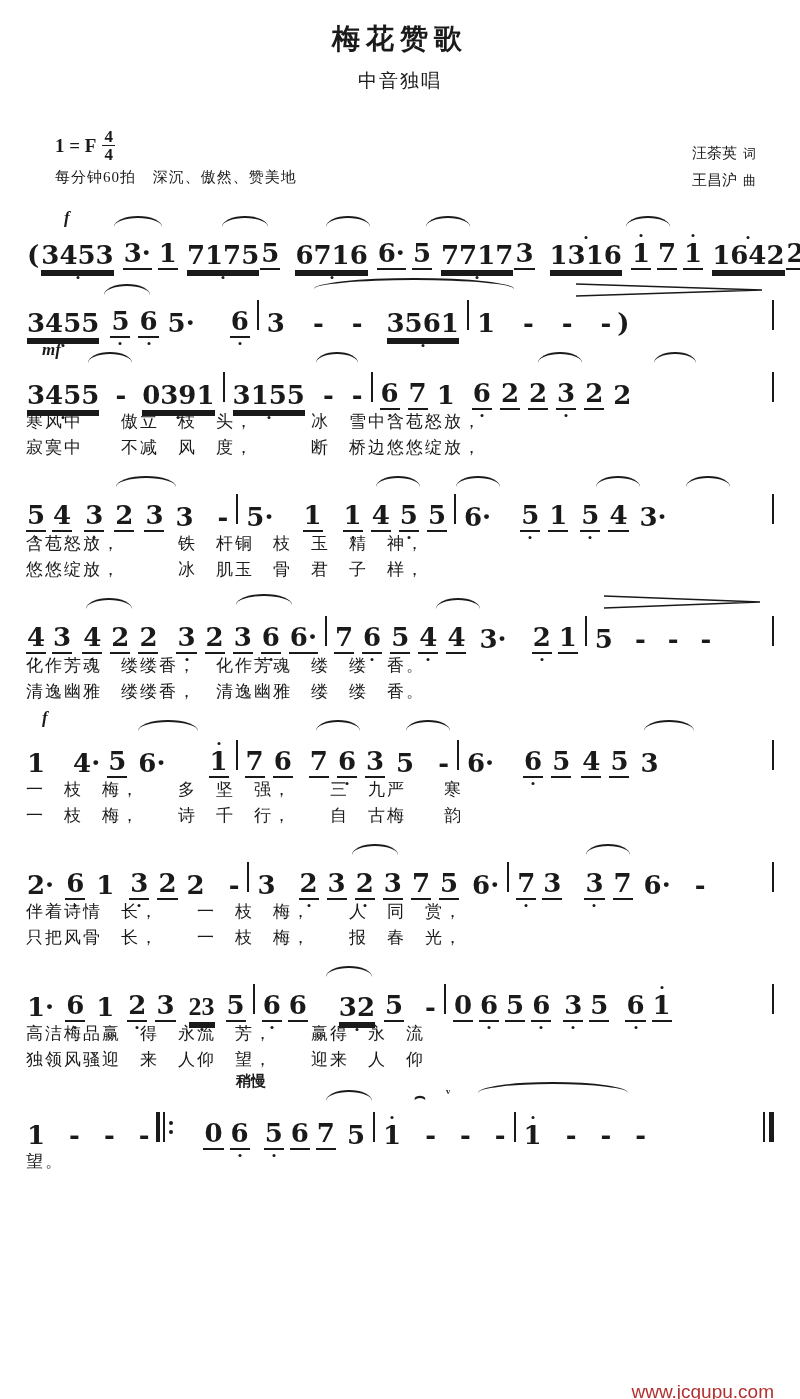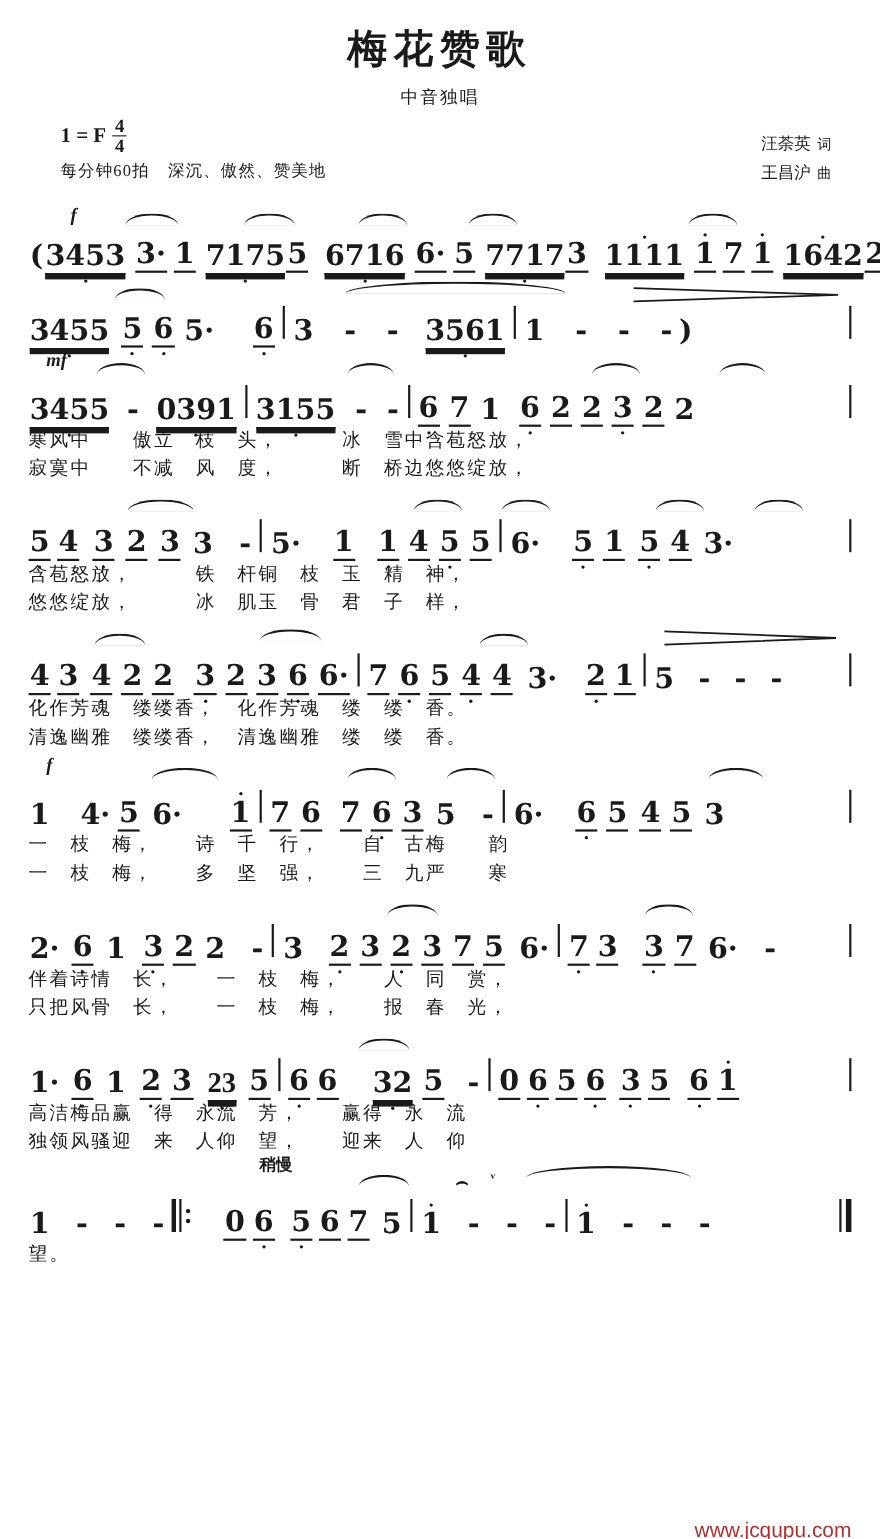--- a/index.html
+++ b/index.html
@@ -19,37 +19,37 @@
     position: relative;
     width: 800px;
     height: 1399px;
     padding: 0;
     box-sizing: border-box;
   }
 
   
   .title {
     text-align: center;
-    font-size: 36px;
+    font-size: 28px;
     font-weight: bold;
     letter-spacing: 6px;
     margin-top: 20px;
     font-family: "DejaVu Serif", serif;
   }
   .subtitle {
     text-align: center;
-    font-size: 16px;
+    font-size: 19px;
     margin-top: 10px;
     letter-spacing: 2px;
   }
 
   .meta {
     position: relative;
     height: 80px;
-    margin-top: 0;
+    margin-top: 28px;
   }
   .keysig {
     position: absolute;
     left: 55px;
     top: 6px;
     font-size: 19px;
     font-weight: bold;
     display: flex;
     align-items: center;
   }
@@ -248,21 +248,21 @@
       <span class="cell u1" style="margin-left:6px;">1</span>
       <span class="cell u2 dotD" style="margin-left:8px;">7175</span>
       <span class="cell u1">5</span>
       <span class="bar"></span>
       <span class="cell u2 dotD">6716</span>
       <span class="cell u1" style="margin-left:8px;">6·</span>
       <span class="cell u1" style="margin-left:6px;">5</span>
       <span class="cell u2 dotD" style="margin-left:8px;">7717</span>
       <span class="cell u1">3</span>
       <span class="bar"></span>
-      <span class="cell u2 dotU">1111</span>
+      <span class="cell u2 dotU">1316</span>
       <span class="cell u1 dotU" style="margin-left:8px;">1</span>
       <span class="cell u1" style="margin-left:6px;">7</span>
       <span class="cell u1 dotU" style="margin-left:6px;">1</span>
       <span class="cell u2 dotU" style="margin-left:8px;">1642</span>
       <span class="cell u1">2</span>
       <span class="barend"></span>
     </div>
   </div>
 
   <div class="system" style="padding-top:22px;">
@@ -420,22 +420,22 @@
       <span class="cell" style="margin-left:22px;">-</span>
       <span class="bar"></span>
       <span class="cell">6·</span>
       <span class="cell u1 dotD" style="margin-left:28px;">6</span>
       <span class="cell u1" style="margin-left:8px;">5</span>
       <span class="cell u1" style="margin-left:10px;">4</span>
       <span class="cell u1" style="margin-left:8px;">5</span>
       <span class="cell" style="margin-left:10px;">3</span>
       <span class="barend"></span>
     </div>
+    <div class="lyricrow">一　枝　梅，　　多　坚　强，　　三　九严　　寒</div>
     <div class="lyricrow">一　枝　梅，　　诗　千　行，　　自　古梅　　韵</div>
-    <div class="lyricrow">一　枝　梅，　　多　坚　强，　　三　九严　　寒</div>
   </div>
 
   <div class="system" style="padding-top:24px;">
     <div class="slur" style="left:326px; top:14px; width:46px;"></div>
     <div class="slur" style="left:560px; top:14px; width:44px;"></div>
     <div class="noterow">
       <span class="cell">2·</span>
       <span class="cell u1 dotD" style="margin-left:10px;">6</span>
       <span class="cell" style="margin-left:10px;">1</span>
       <span class="cell u1 dotD" style="margin-left:14px;">3</span>

